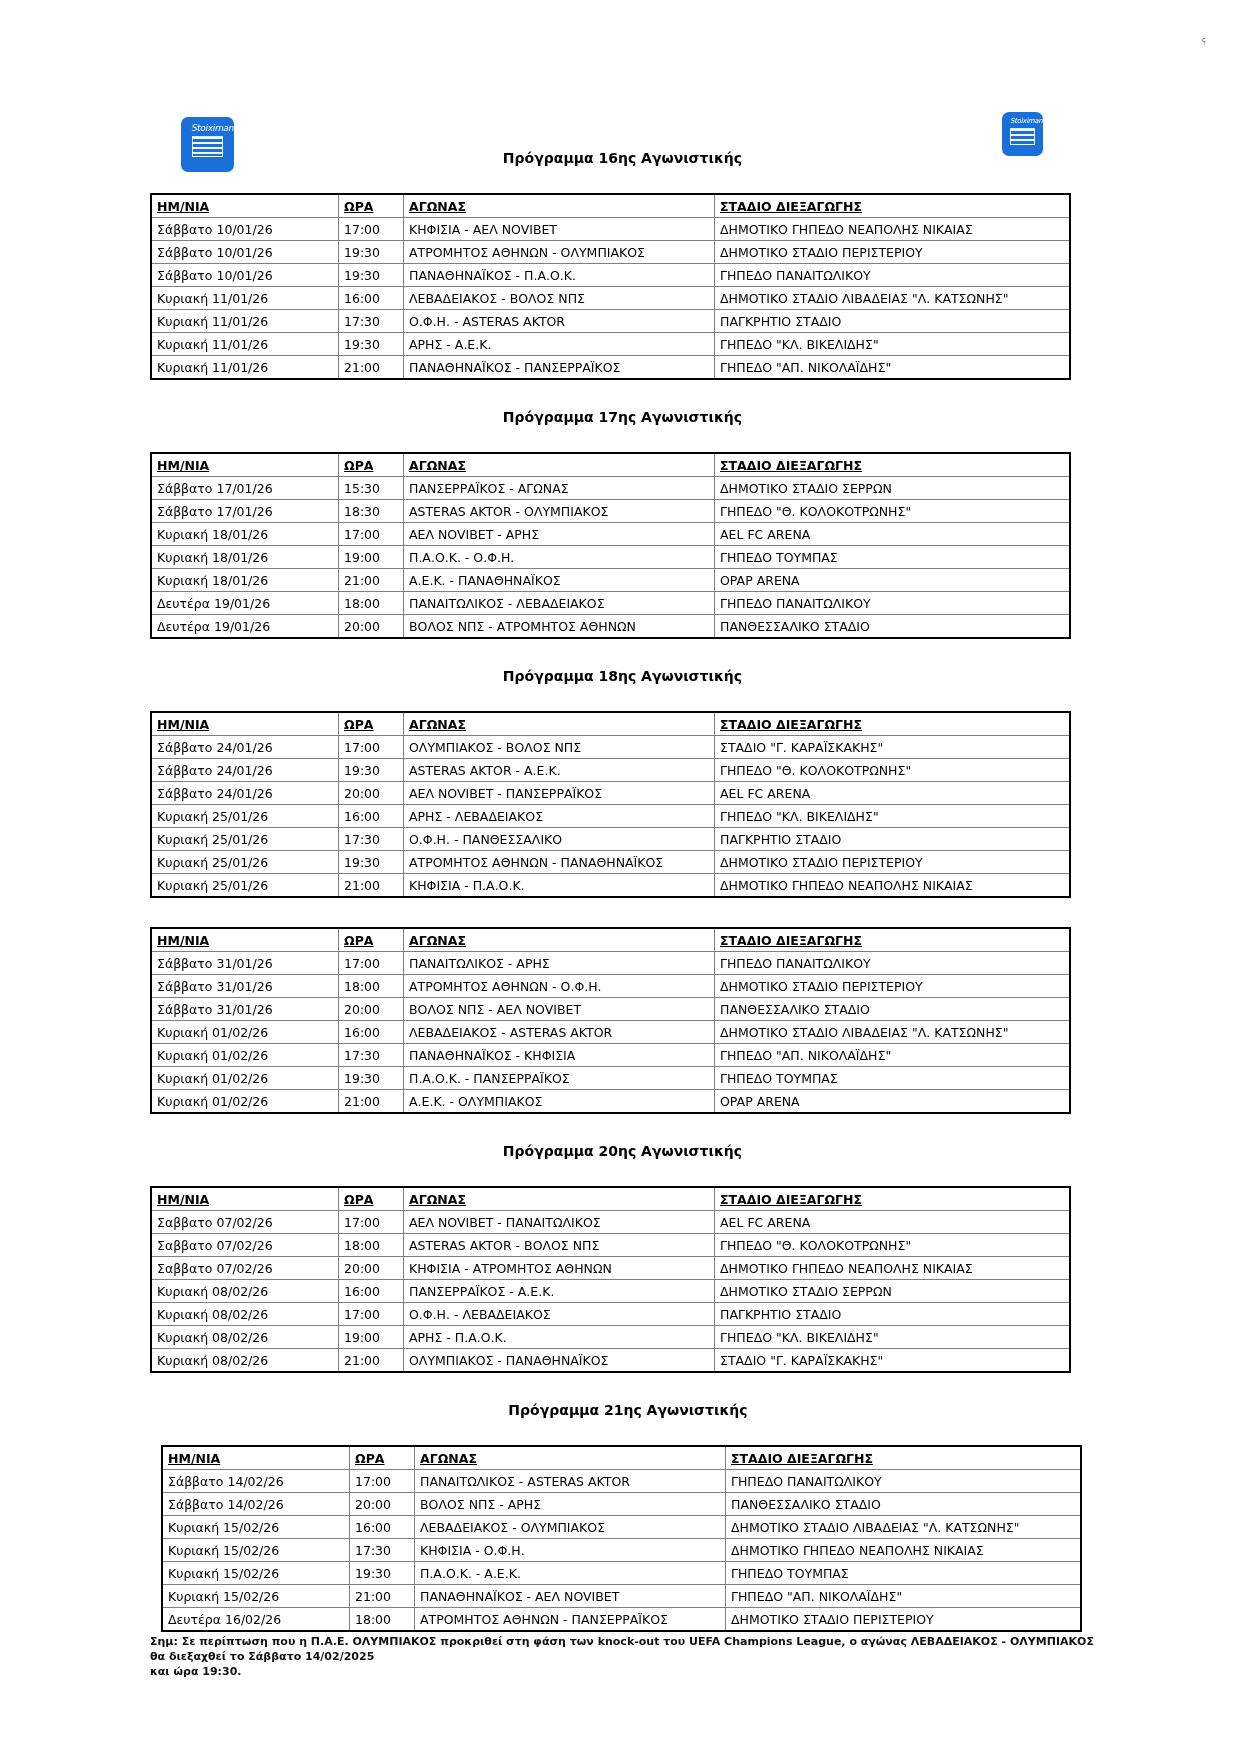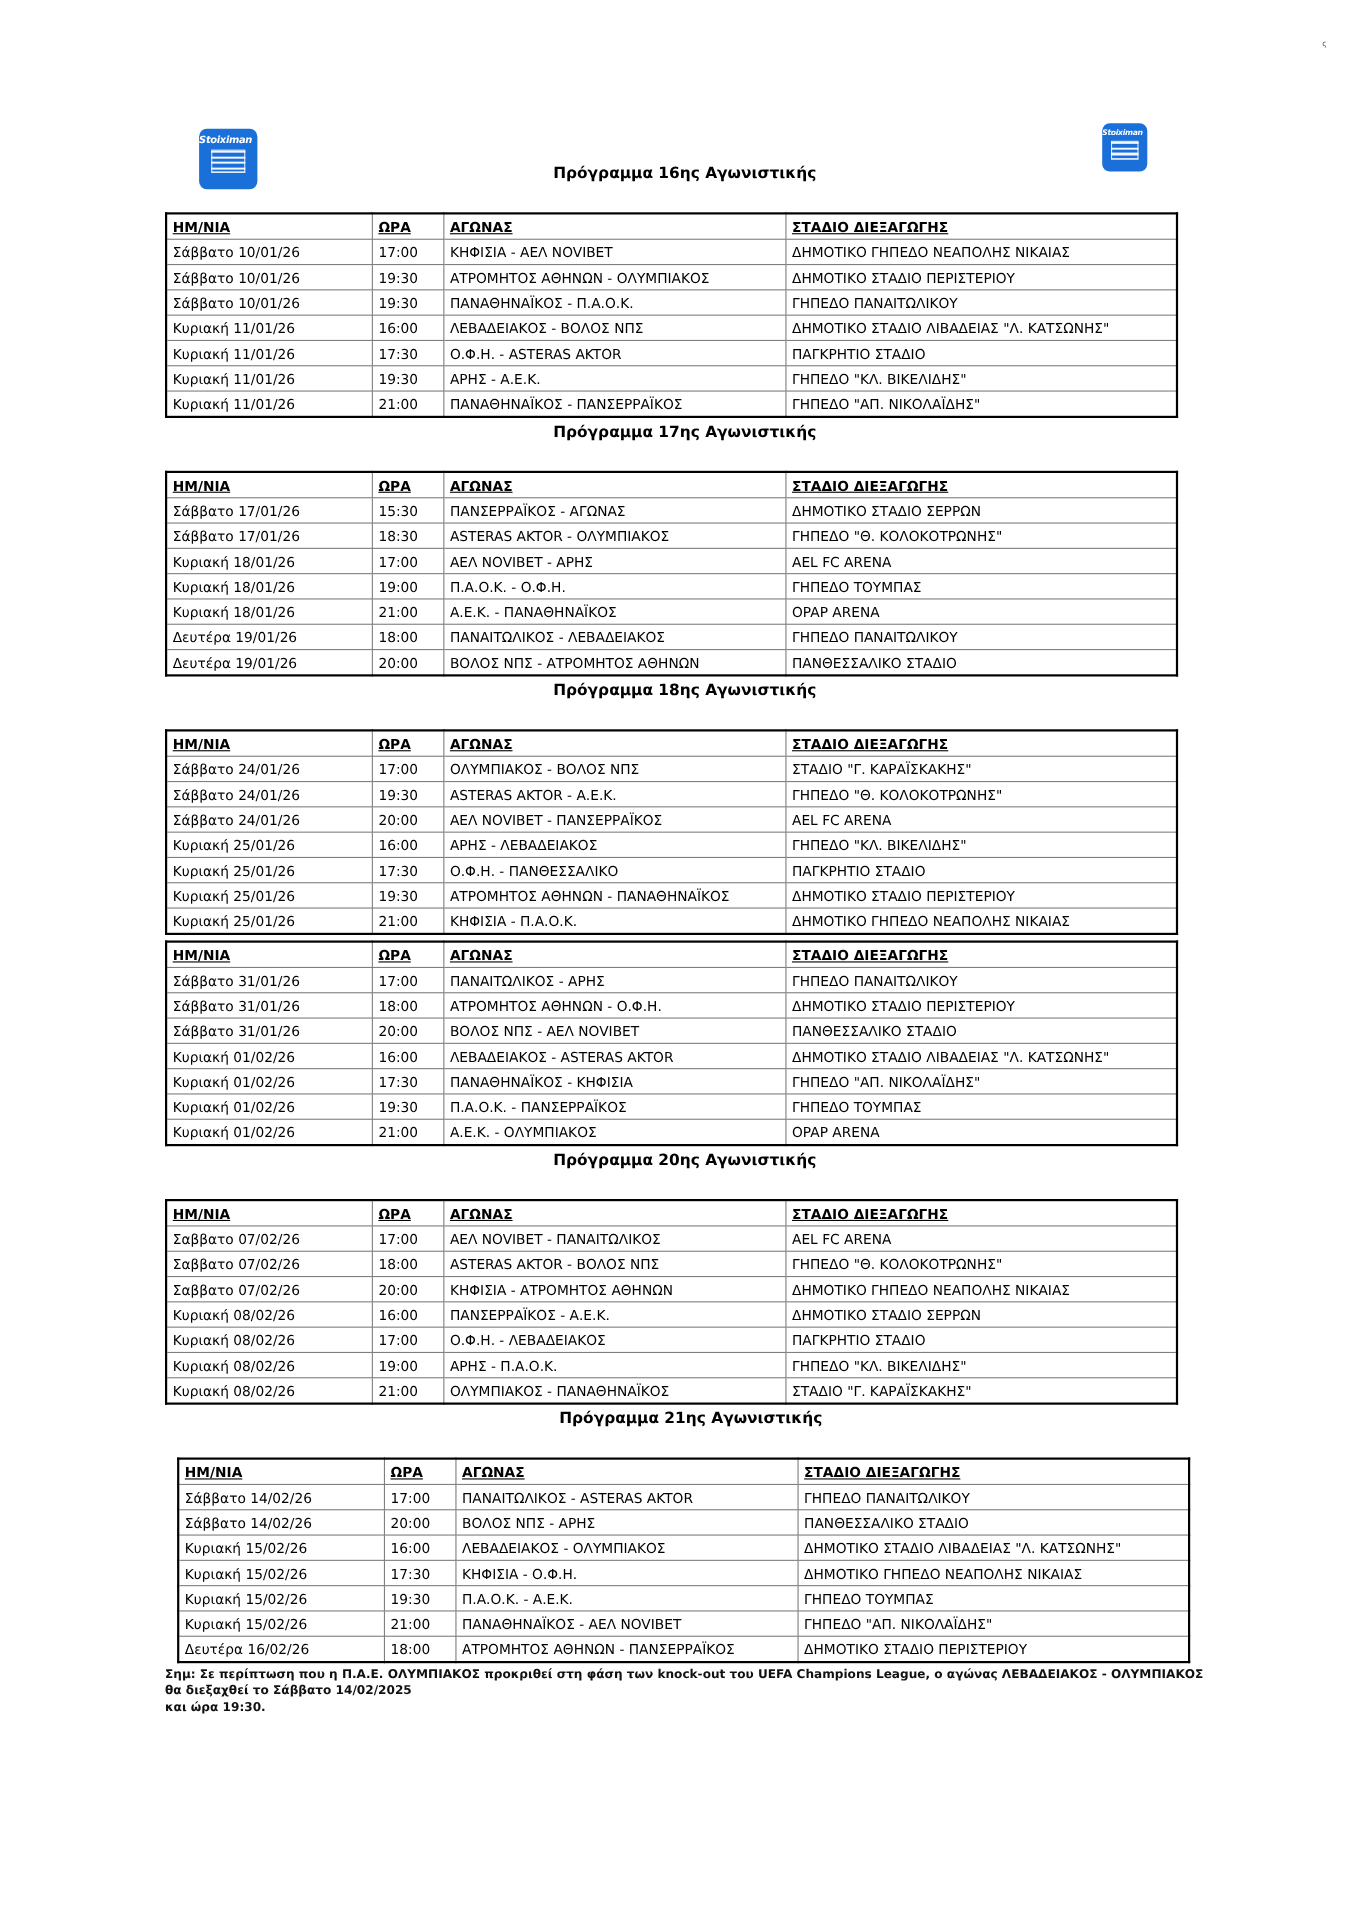--- a/index.html
+++ b/index.html
@@ -16,43 +16,43 @@
   .logo {
     position: absolute;
     background: #1b6fd9;
     border-radius: 7px;
     color: #fff;
     overflow: hidden;
   }
   .logo-left  { left: 181px; top: 117px; width: 53px; height: 55px; }
   .logo-right { left: 1002px; top: 112px; width: 41px; height: 44px; }
   .logo-word {
-    font-style: italic; font-weight: bold;
-    text-align: left; letter-spacing: -0.3px;
+    font-style: italic; font-weight: normal;
+    text-align: right; letter-spacing: -0.3px;
     margin-top: 6px; font-size: 9px;
   }
   .logo-right .logo-word { font-size: 7px; margin-top: 5px; }
   .logo-slip {
     width: 54%; height: 34%;
     margin: 3px auto 0;
     border: 1px solid rgba(255,255,255,0.85);
     background: repeating-linear-gradient(to bottom,
       rgba(255,255,255,0.95) 0 2px, rgba(27,111,217,0) 2px 5px);
   }
 
   
   .corner-mark {
     position: absolute; left: 1202px; top: 36px;
     font-size: 7px; color: #444;
   }
 
   
   .content { position: absolute; left: 150px; top: 150px; width: 945px; }
 
-  .section { margin-bottom: 5px; }
+  .section { margin-bottom: 29px; }
   .section:last-of-type { margin-bottom: 0; padding-left: 11px; }
   .section-title {
     font-size: 14px; font-weight: bold;
     text-align: center;
     margin: 0 0 26px 0;
     line-height: 17px;
   }
 
   table.fixtures {
     width: 921px;

